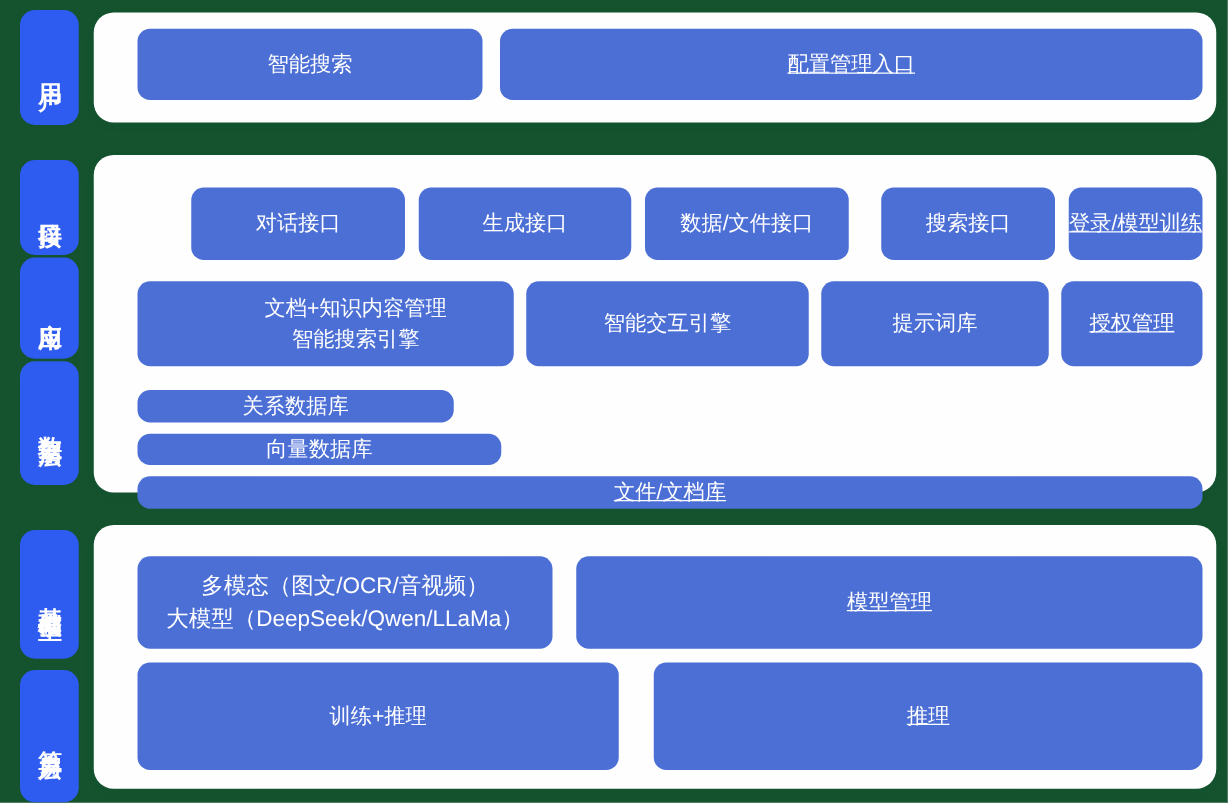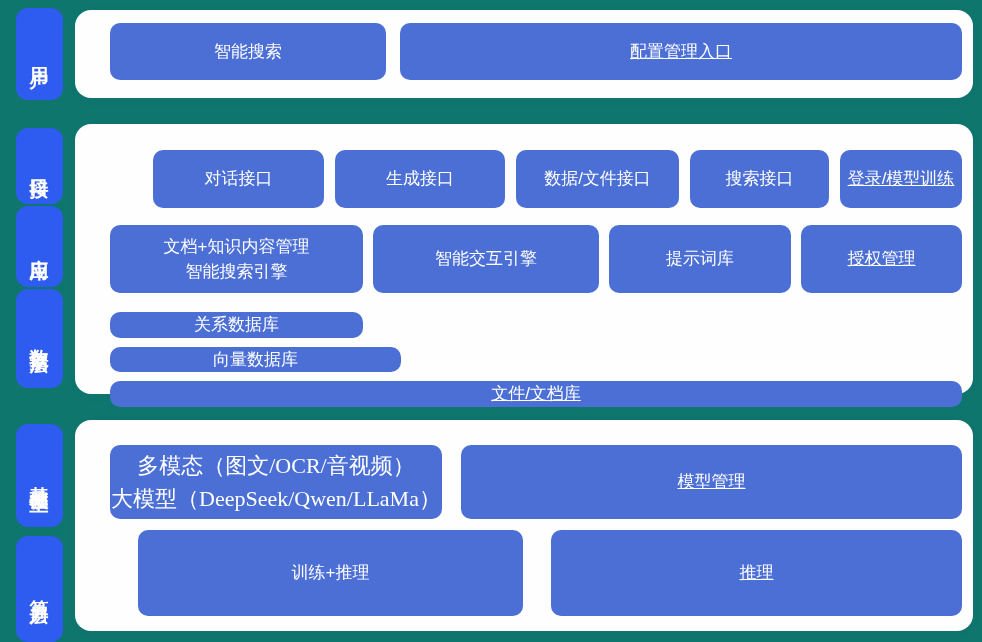--- a/index.html
+++ b/index.html
@@ -1,18 +1,18 @@
 <!DOCTYPE html>
 <html><head>
 <meta charset="utf-8">
 <style>
   html,body{margin:0;padding:0;}
   .canvas{
     position:relative;width:982px;height:642px;
-    background:#0f766e;overflow:hidden;
+    background:#14532d;overflow:hidden;
     font-family:"Liberation Sans","DejaVu Sans",sans-serif;
   }
   .panel{
     position:absolute;left:75px;width:898px;background:#fefefe;
     border-radius:16px;box-shadow:0 2px 8px rgba(40,70,140,0.05);
   }
   #panel-user{top:10px;height:88px;}
   #panel-mid{top:124px;height:270px;}
   #panel-bottom{top:420px;height:211px;}
 
@@ -38,29 +38,29 @@
     display:flex;align-items:center;justify-content:center;
     text-align:center;font-size:17px;line-height:1.5;
     white-space:pre-line;
   }
   .grow{flex:1 1 auto;text-decoration:underline;}
 
   #p1-r1{top:13px;height:57px;gap:14px;}
   .p1b1{width:276px;} .p1b2{width:244px;}
 
   #p2-r1{top:26px;height:58px;gap:11px;}
-  .p2r1b1{width:171px;margin-left:43px;} .p2r1b2{width:170px;} .p2r1b3{width:163px;} .p2r1b4{width:139px;}
+  .p2r1b1{width:171px;margin-left:43px;} .p2r1b2{width:170px;} .p2r1b3{width:163px;} .p2r1b4{width:139px;margin-left:15px;}
   #p2-r2{top:101px;height:68px;gap:10px;}
-  .p2r2b1{width:253px;} .p2r2b2{width:226px;text-align:center;} .p2r2b3{width:182px;}
+  .p2r2b1{width:253px;padding-left:48px;} .p2r2b2{width:226px;text-align:center;} .p2r2b3{width:182px;}
   #p2-r3{top:188px;height:60px;gap:9px;flex-direction:column;}
   .p2r3b1{width:253px;} .p2r3b2{width:291px;}
 
   #p3-r1{top:25px;height:74px;gap:19px;}
-  .p3r1b1{width:332px;font-size:22px;font-family:Liberation Serif, serif;} .p3r1b2{width:228px;}
-  #p3-r2{top:110px;height:86px;gap:28px;margin-left:28px;}
+  .p3r1b1{width:332px;font-size:18px;} .p3r1b2{width:228px;}
+  #p3-r2{top:110px;height:86px;gap:28px;}
   .p3r2b1{width:385px;}
 </style>
 </head>
 <body>
 
 <div class="canvas">
 
   <div class="side-label" id="sl-user">
     <span>用户</span>
   </div>

